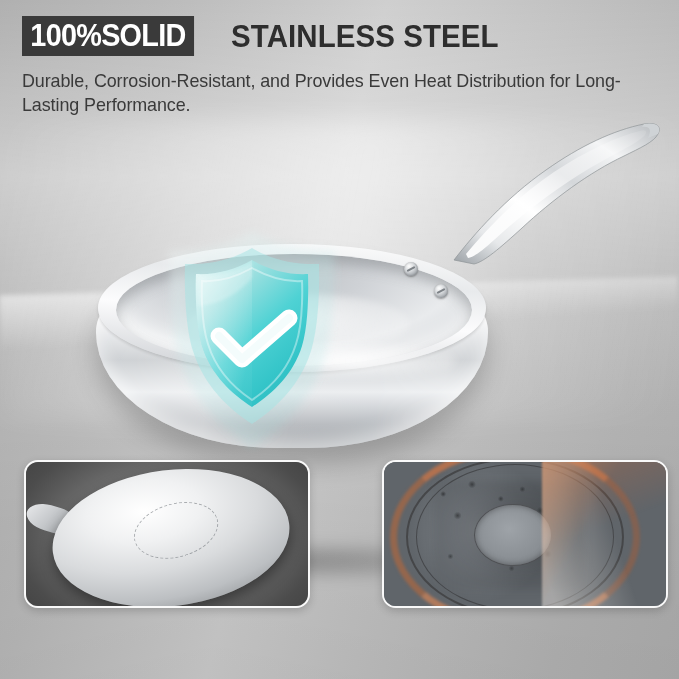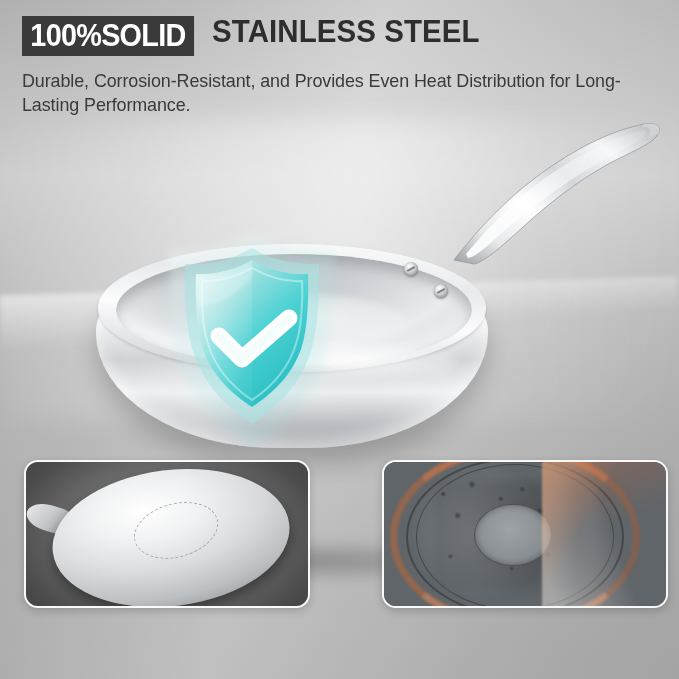--- a/index.html
+++ b/index.html
@@ -44,21 +44,21 @@
   
   #plane-edge {
     position:absolute; left:0; right:0; top:286px; height:66px;
     background:linear-gradient(178deg, rgba(255,255,255,0.55) 0%, rgba(255,255,255,0) 62%);
     transform:rotate(-1.6deg);
     filter:blur(2.5px);
   }
 
   
   #header { position:absolute; left:22px; top:16px; right:14px; }
-  .title-row { display:flex; align-items:flex-start; gap:5px; }
+  .title-row { display:flex; align-items:center; gap:24px; }
   #badge {
     background:#3a3a3a;
     color:#ffffff;
     font-size:31px;
     font-weight:bold;
     letter-spacing:-0.8px;
     padding:4px 9px 5px 9px;
     line-height:1;
     transform:scaleX(0.93);
     transform-origin:left center;

